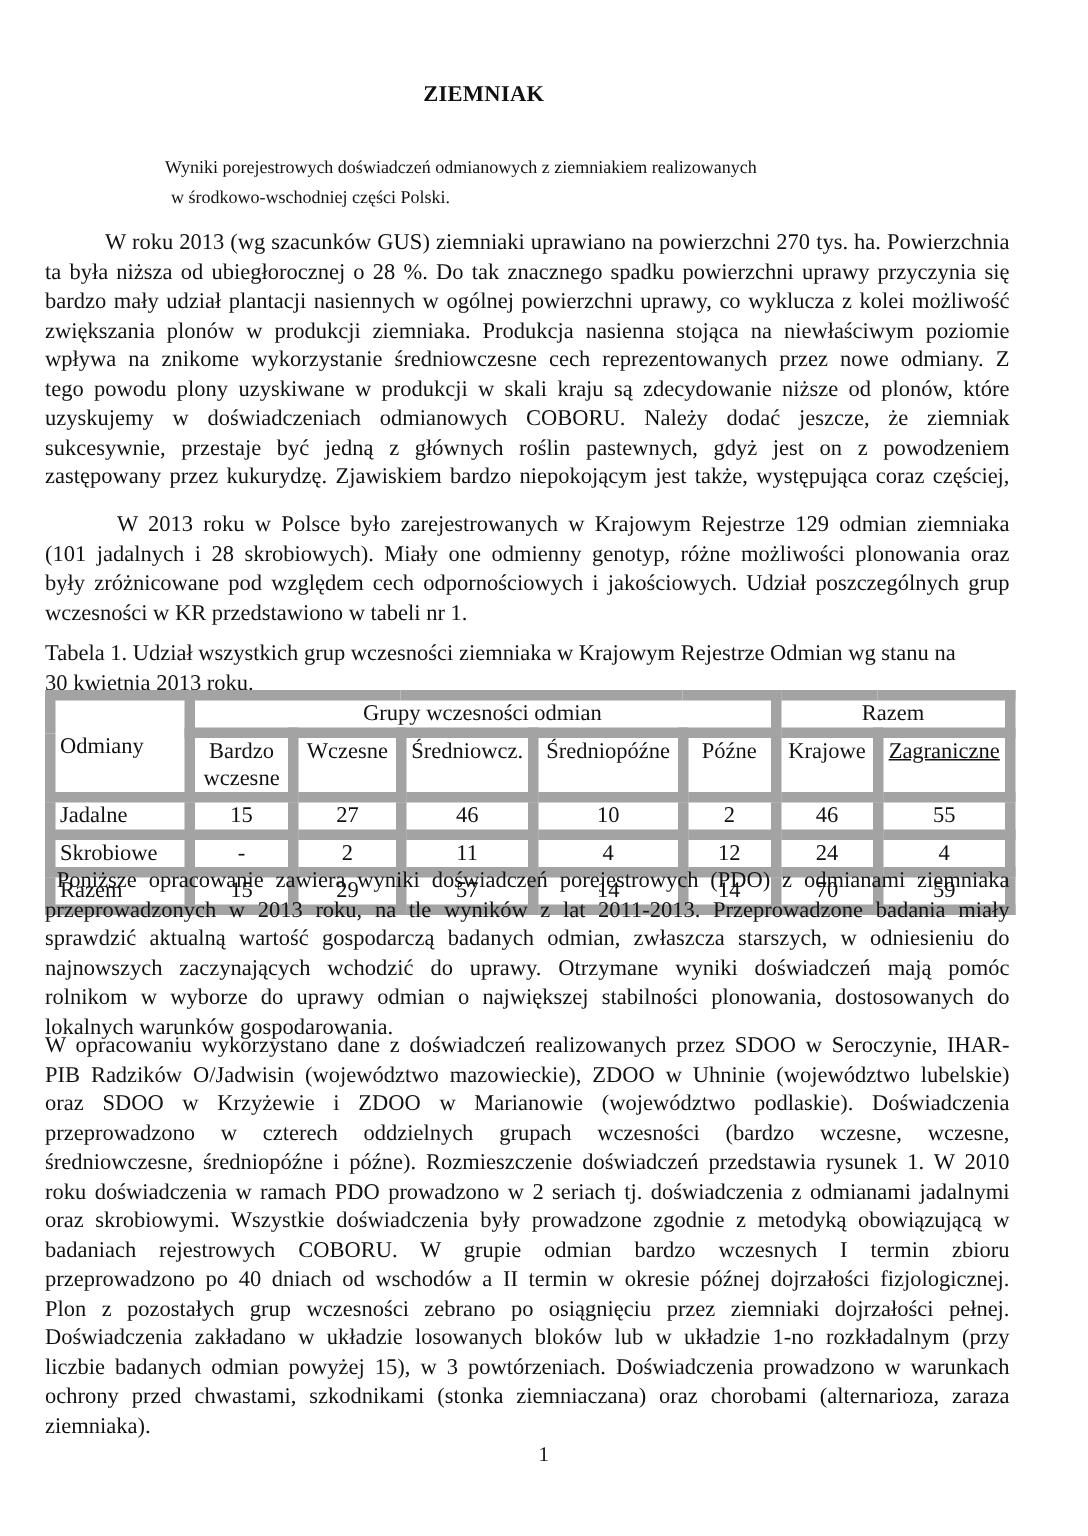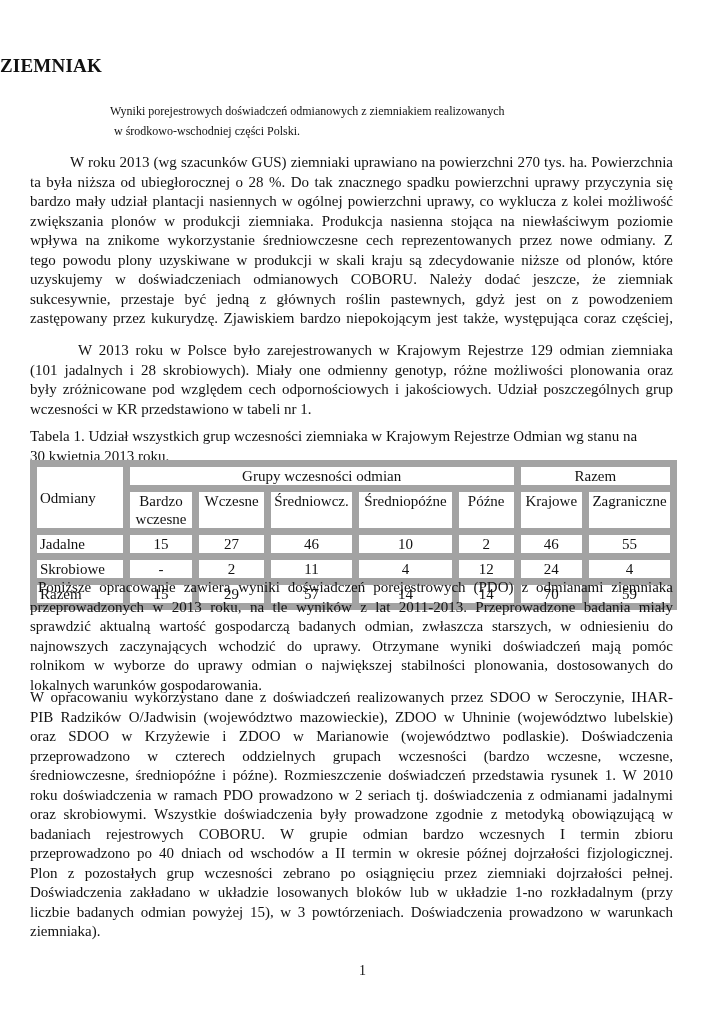--- a/index.html
+++ b/index.html
@@ -1,19 +1,19 @@
 <!DOCTYPE html>
 <html><head>
 <meta charset="utf-8">
 <style>
   html, body { margin:0; padding:0; background:#ffffff; }
   body { width:725px; height:1024px; position:relative; overflow:hidden;
          font-family:"Liberation Serif","DejaVu Serif",serif; color:#111; }
-  .title { position:absolute; top:55px; left:0; width:645px; text-align:left;
-           font-weight:bold; font-size:19px; letter-spacing:0.2px; }
+  .title { position:absolute; top:55px; left:0; width:645px; text-align:center;
+           font-weight:bold; font-size:15px; letter-spacing:0.2px; }
   .subtitle { position:absolute; top:101px; left:110px; width:560px;
               font-size:12px; line-height:20px; }
   .subtitle .l2 { display:block; padding-left:4px; }
   .para { position:absolute; left:30px; width:643px; font-size:15px; line-height:19.5px;
           text-align:justify; }
   .para .ln { display:block; text-align:justify; text-align-last:justify; height:19.5px; white-space:nowrap; overflow:visible; }
   .para .ln.last { text-align-last:left; }
   #p1 { top:153px; }
   #p2 { top:341px; }
   .caption { position:absolute; top:427px; left:30px; width:650px; font-size:15px; line-height:19.5px; }
@@ -67,21 +67,21 @@
     <td colspan="5">Grupy wczesności odmian</td>
     <td colspan="2">Razem</td>
   </tr>
   <tr>
     <td style="width:64px;"><span>Bardzo</span><br><span>wczesne</span></td>
     <td style="width:64px;">Wczesne</td>
     <td style="width:76px;">Średniowcz.</td>
     <td style="width:92px;">Średniopóźne</td>
     <td style="width:64px;">Późne</td>
     <td style="width:60px;">Krajowe</td>
-    <td style="width:76px;">Zagraniczne</td>
+    <td style="width:76px;text-decoration:underline;">Zagraniczne</td>
   </tr>
   <tr>
     <td class="lft">Jadalne</td>
     <td>15</td>
     <td>27</td>
     <td>46</td>
     <td>10</td>
     <td>2</td>
     <td>46</td>
     <td>55</td>
@@ -124,16 +124,17 @@
   <span class="ln">oraz SDOO w Krzyżewie i ZDOO w Marianowie (województwo podlaskie). Doświadczenia</span>
   <span class="ln">przeprowadzono w czterech oddzielnych grupach wczesności (bardzo wczesne, wczesne,</span>
   <span class="ln">średniowczesne, średniopóźne i późne). Rozmieszczenie doświadczeń przedstawia rysunek 1. W 2010</span>
   <span class="ln">roku doświadczenia w ramach PDO prowadzono w 2 seriach tj. doświadczenia z odmianami jadalnymi</span>
   <span class="ln">oraz skrobiowymi. Wszystkie doświadczenia były prowadzone zgodnie z metodyką obowiązującą w</span>
   <span class="ln">badaniach rejestrowych COBORU. W grupie odmian bardzo wczesnych I termin zbioru</span>
   <span class="ln">przeprowadzono po 40 dniach od wschodów a II termin w okresie późnej dojrzałości fizjologicznej.</span>
   <span class="ln">Plon z pozostałych grup wczesności zebrano po osiągnięciu przez ziemniaki dojrzałości pełnej.</span>
   <span class="ln">Doświadczenia zakładano w układzie losowanych bloków lub w układzie 1-no rozkładalnym (przy</span>
   <span class="ln">liczbie badanych odmian powyżej 15), w 3 powtórzeniach. Doświadczenia prowadzono w warunkach</span>
+  <span class="ln">ochrony przed chwastami, szkodnikami (stonka ziemniaczana) oraz chorobami (alternarioza, zaraza</span>
   <span class="ln last">ziemniaka).</span>
 </div>
 
 <div class="pagenum">1</div>
 
 </body></html>

